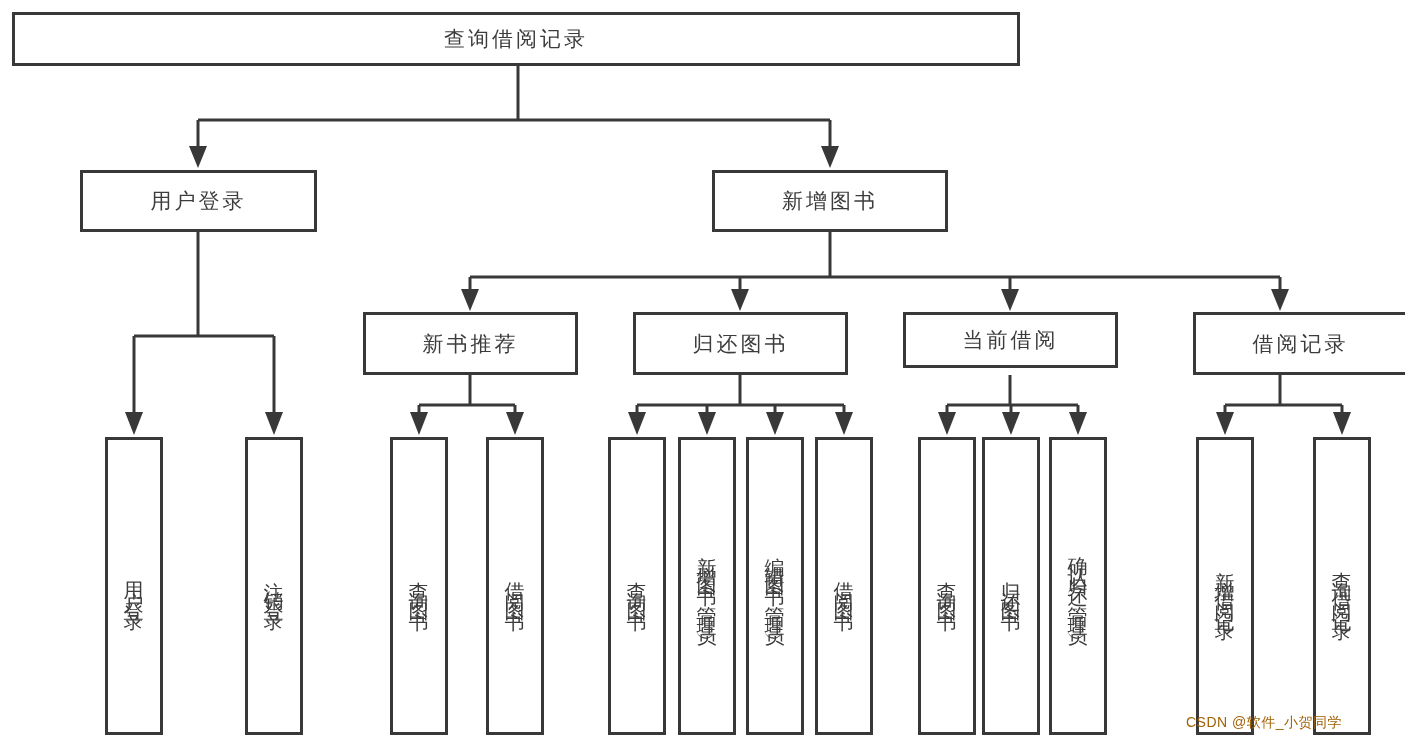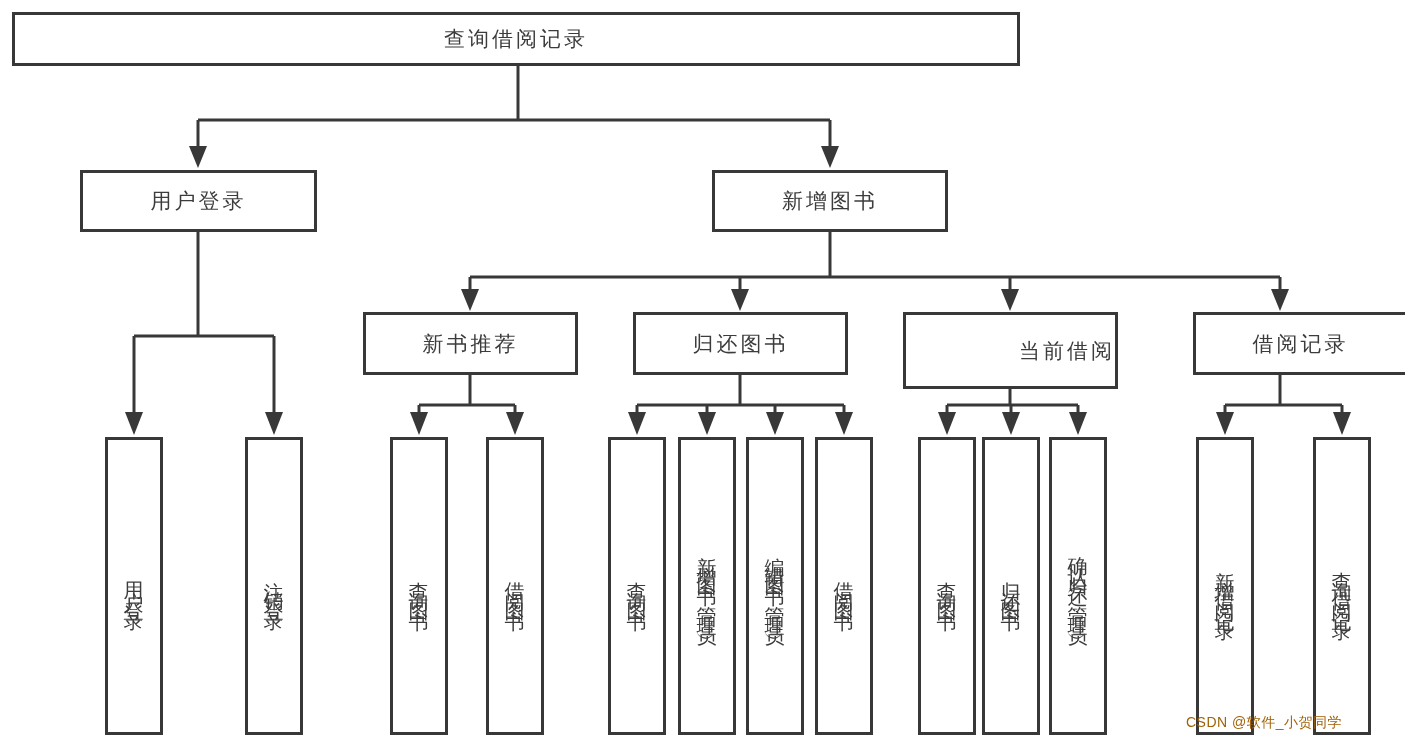--- a/index.html
+++ b/index.html
@@ -144,21 +144,21 @@
   <div class="box hbox" style="left:712px; top:170px; width:236px; height:62px;">
     <span>新增图书</span>
   </div>
 
   <div class="box hbox" style="left:363px; top:312px; width:215px; height:63px;text-align:center;">
     <span>新书推荐</span>
   </div>
   <div class="box hbox" style="left:633px; top:312px; width:215px; height:63px;">
     <span>归还图书</span>
   </div>
-  <div class="box hbox" style="left:903px; top:312px; width:215px; height:77px;justify-content:flex-end;">
+  <div class="box hbox" style="left:903px; top:312px; width:215px; height:56px;">
     <span>当前借阅</span>
   </div>
   <div class="box hbox" style="left:1173px; top:312px; width:215px; height:63px;margin-left:20px;">
     <span>借阅记录</span>
   </div>
 
   <div class="box vbox" style="left:105px;">
     <span class="vtext">用户登录</span>
   </div>
   <div class="box vbox" style="left:245px;">

